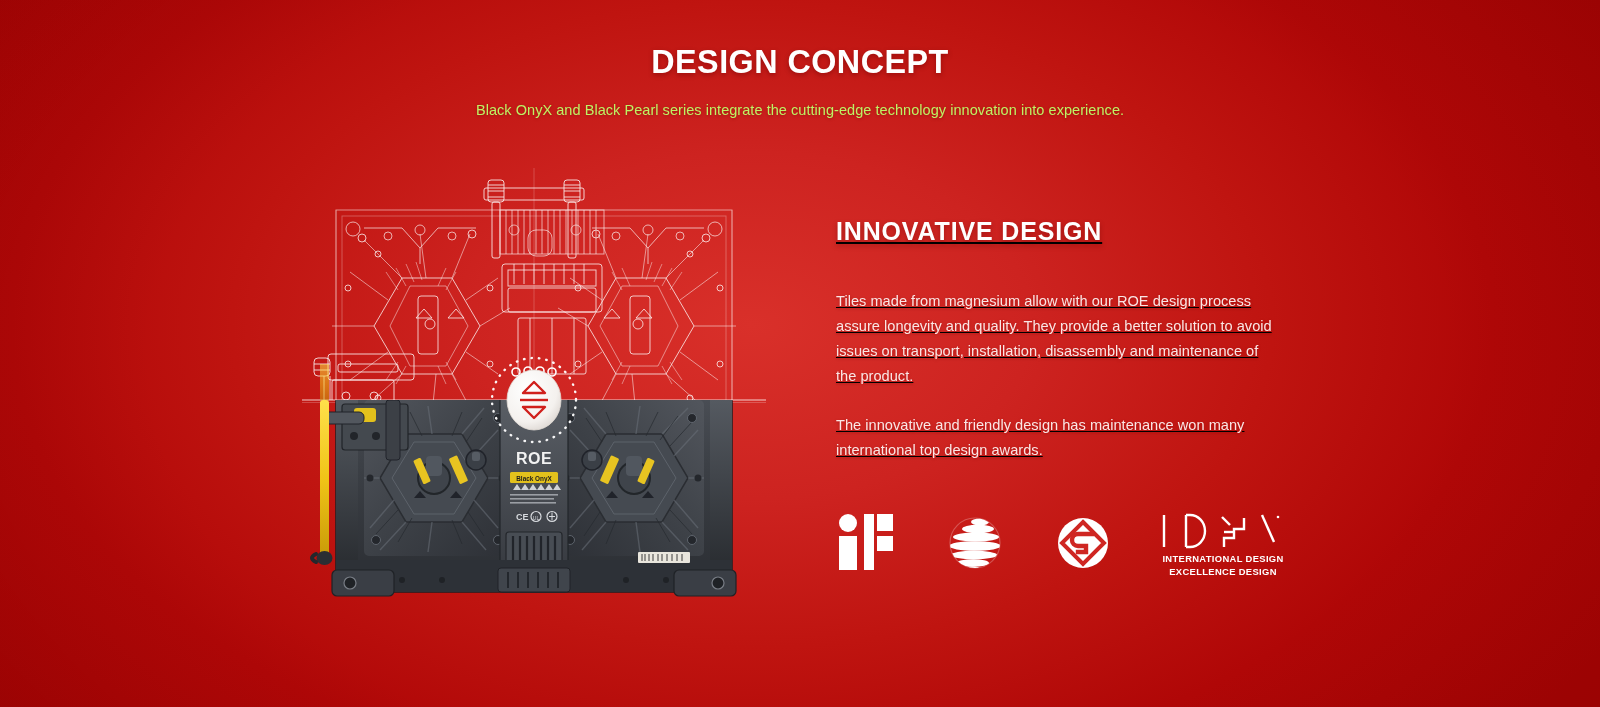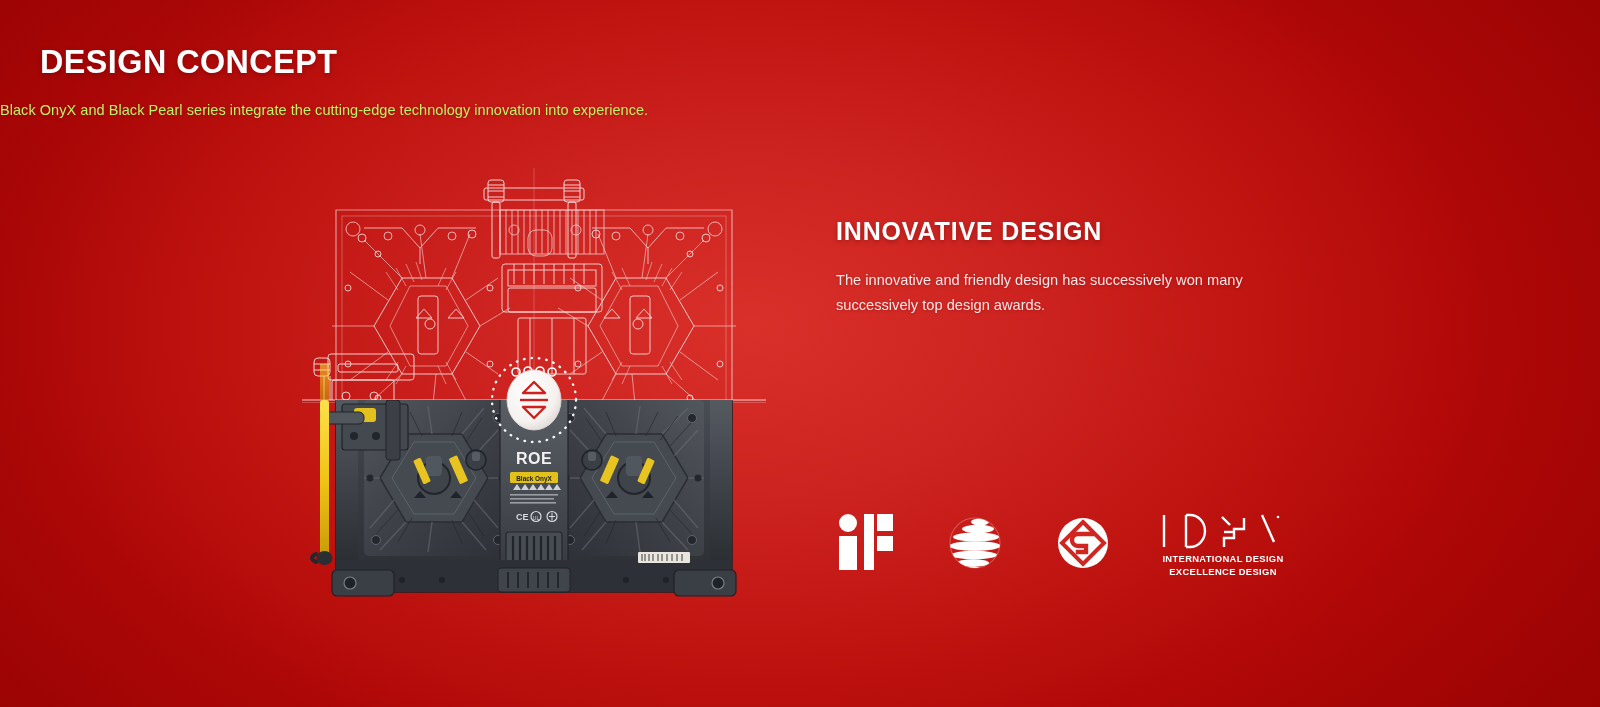--- a/index.html
+++ b/index.html
@@ -38,21 +38,21 @@
       radial-gradient(ellipse 1250px 820px at 50% 50%,
         rgba(0,0,0,0) 52%,
         rgba(90,0,0,0.28) 100%);
   }
 
   
   #header {
     position: absolute;
     left: 0; right: 0;
     top: 44px;
-    text-align: left;
+    text-align: center;
     z-index: 6;
   }
   #page-title {
     color: #ffffff;
     font-size: 34px;
     font-weight: 700;
     letter-spacing: 0.5px;
     line-height: 1;
     text-shadow: 0 2px 6px rgba(100,0,0,0.45);
     transform: scaleX(0.95);
@@ -66,20 +66,21 @@
     text-shadow: 0 1px 3px rgba(110,0,0,0.4);
   }
 
   
   #right-col {
     position: absolute;
     left: 836px;
     top: 218px;
     width: 470px;
     z-index: 6;
+    text-decoration: underline;
   }
   #section-heading {
     color: #ffffff;
     font-size: 26px;
     font-weight: 700;
     letter-spacing: 0.9px;
     line-height: 1;
     text-shadow: 0 2px 5px rgba(100,0,0,0.42);
     transform: scaleX(0.96);
     transform-origin: left center;
@@ -614,21 +615,22 @@
     </svg>
   </div>
 
   <div id="header">
     <div id="page-title">DESIGN CONCEPT</div>
     <div id="page-subtitle">Black OnyX and Black Pearl series integrate the cutting-edge technology innovation into experience.</div>
   </div>
 
   <div id="right-col">
     <h2 id="section-heading">INNOVATIVE DESIGN</h2>
-    <p id="para-2" class="body-para">The innovative and friendly design has successively won many successively top design awards.</p>
+    <p id="para-1" class="body-para">Tiles made from magnesium allow with our ROE design process assure longevity and quality. They provide a better solution to avoid issues on transport, installation, disassembly and maintenance of the product.</p>
+    <p id="para-2" class="body-para">The innovative and friendly design has maintenance won many international top design awards.</p>
   </div>
 
   <div id="awards">
 
     <div id="award-if" class="award">
       <svg width="60" height="58" viewBox="0 0 60 58" aria-hidden="true">
         <circle cx="12" cy="11" r="9" fill="#ffffff"></circle>
         <rect x="3" y="24" width="18" height="34" fill="#ffffff"></rect>
         <rect x="28" y="2" width="10" height="56" fill="#ffffff"></rect>
         <rect x="41" y="2" width="16" height="17" fill="#ffffff"></rect>

